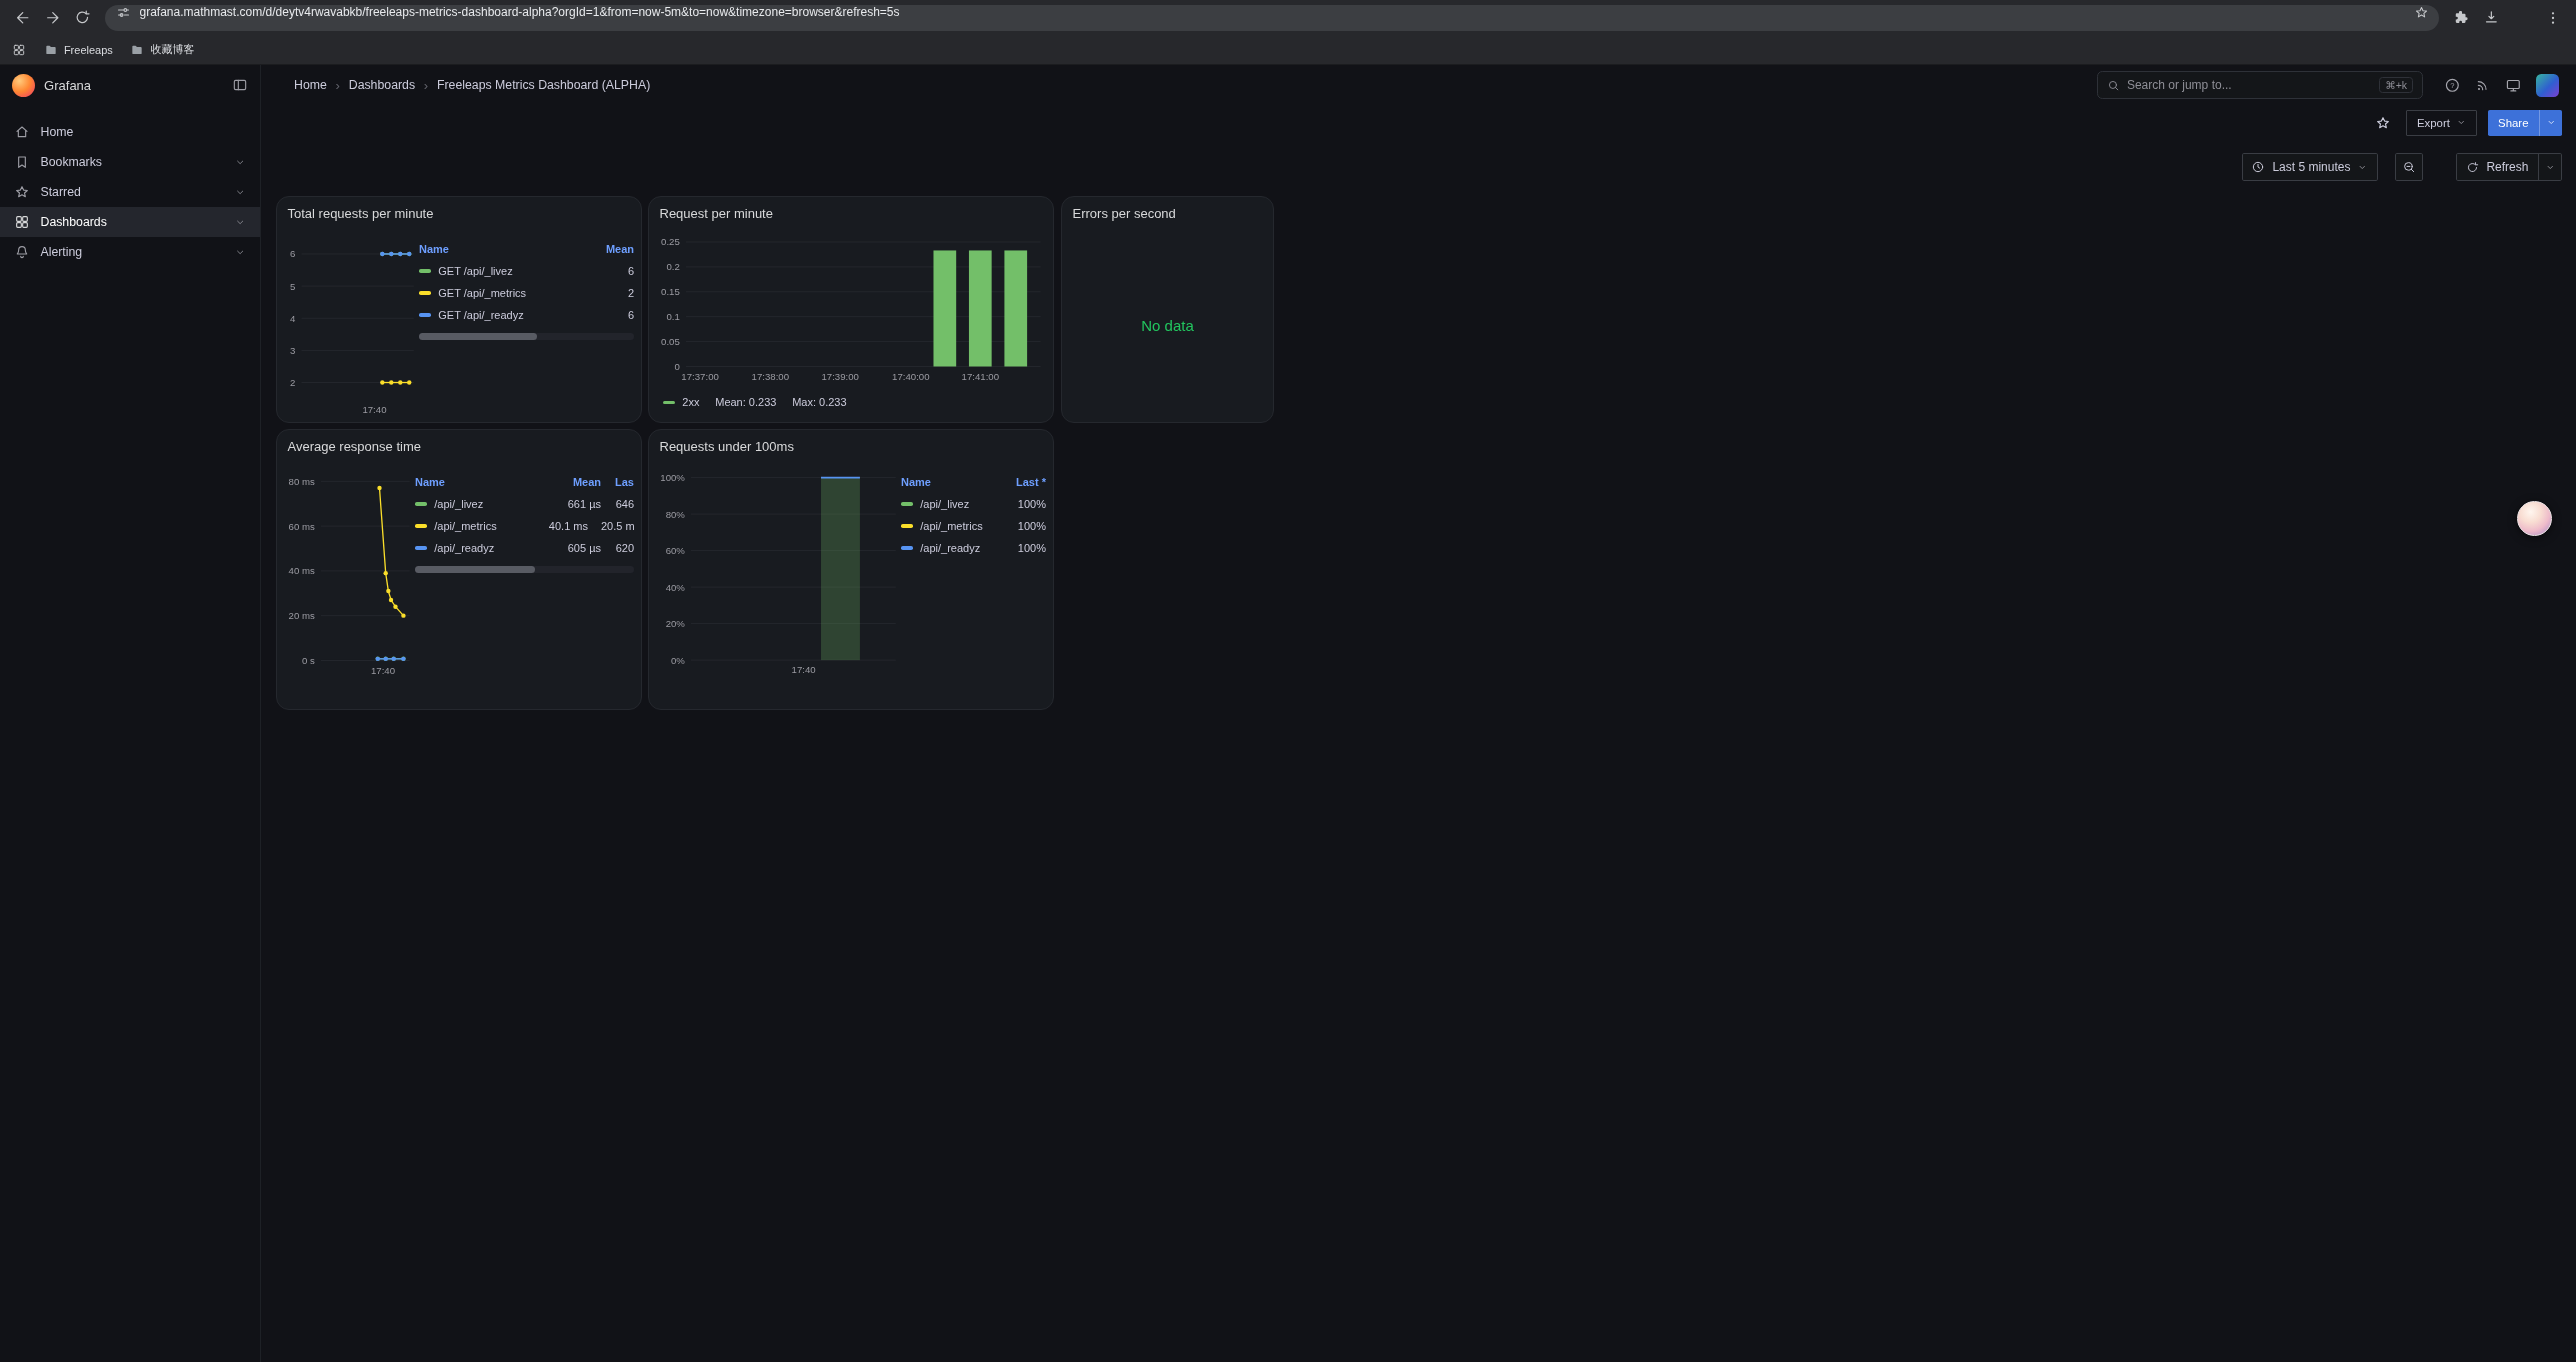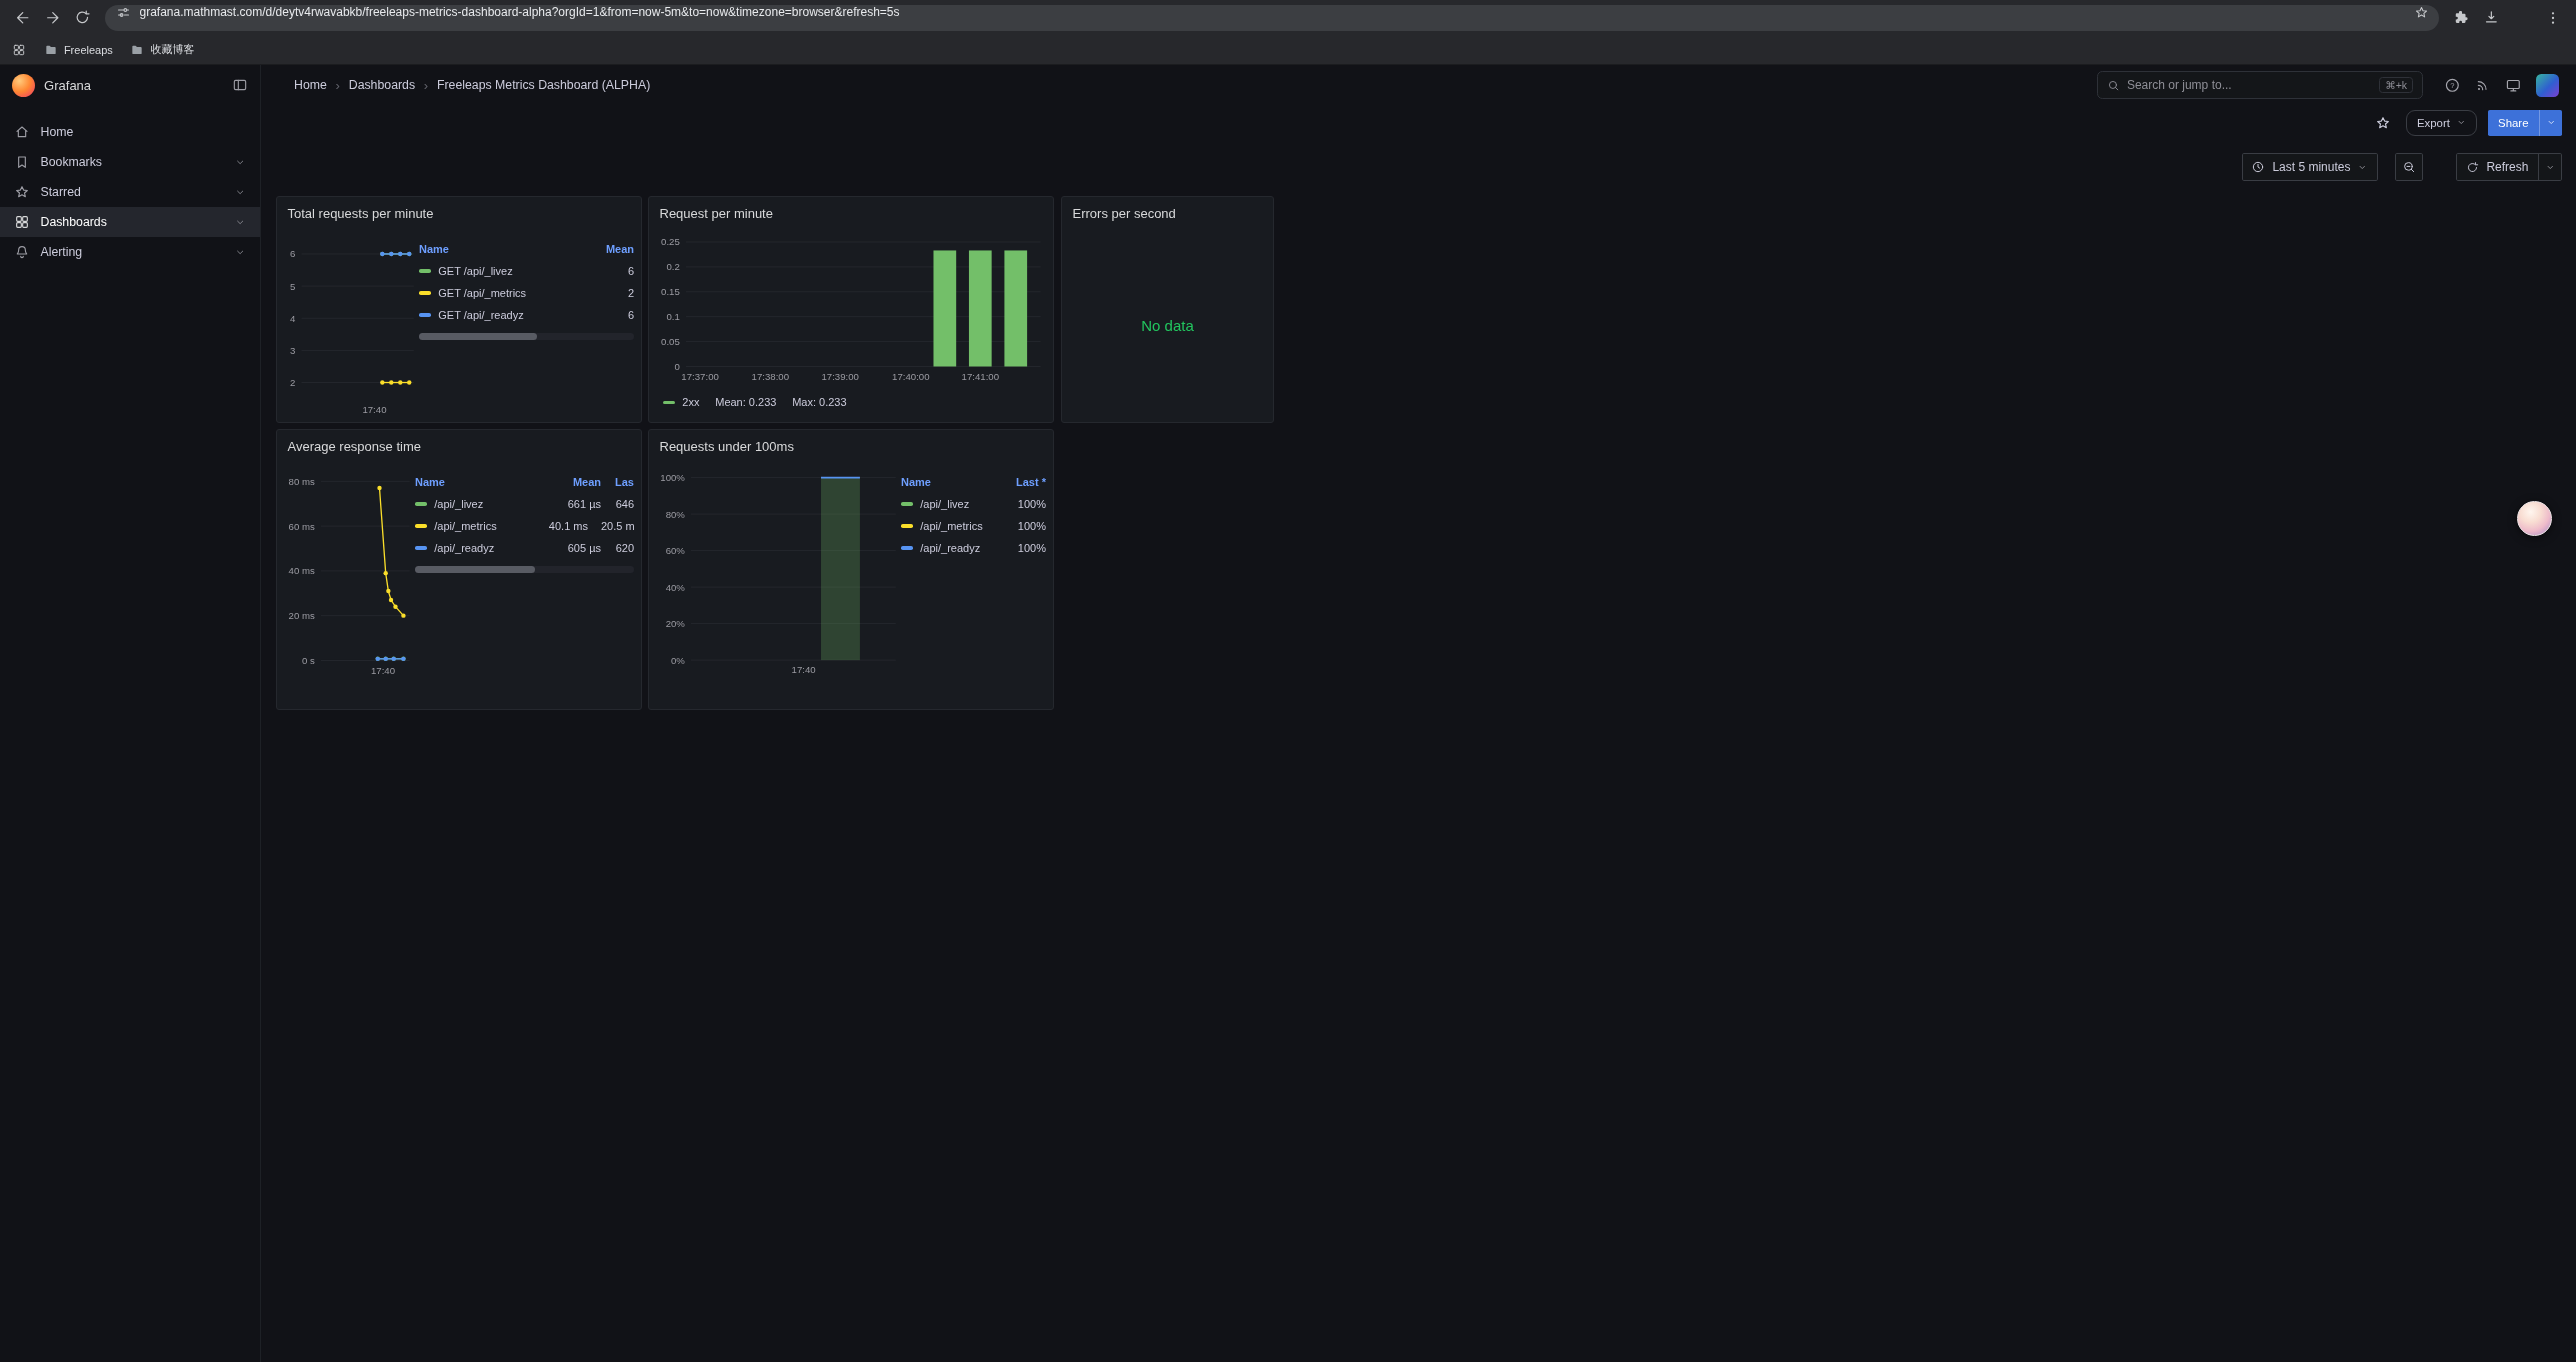--- a/index.html
+++ b/index.html
@@ -56,41 +56,41 @@
 .gf-head-icons{display:flex;align-items:center;gap:14px;margin-left:14px;color:#a5a5ad}
 .gf-head-icons .hic{cursor:pointer;display:flex}
 .gf-avatar{width:23px;height:23px;border-radius:5.3px;cursor:pointer;
   background:linear-gradient(135deg,#37b5a0,#2f5fd0 55%,#7b3fd0)}
 
 .gf-sub{position:absolute;top:40px;left:261px;right:0;height:35px;display:flex;
   align-items:center;justify-content:flex-end;gap:10.5px;padding:0 14px}
 .icon-btn{width:26px;height:26px;display:flex;align-items:center;justify-content:center;
   color:#ccccdc;cursor:pointer;border-radius:1.8px}
 .btn{height:26px;display:inline-flex;align-items:center;gap:6.1px;border:0.9px solid #3a3d44;
-  border-radius:9px;padding:0 9.6px;color:#ccccdc;font-size:11.4px;background:transparent;cursor:pointer}
+  border-radius:1px;padding:0 9.6px;color:#ccccdc;font-size:11.4px;background:transparent;cursor:pointer}
 .btn .chev{display:flex;color:#aeaeb6}
 .btn-primary{height:26px;display:inline-flex;align-items:stretch;background:#3d71d9;
   border-radius:1.8px;color:#fff;font-size:11.4px;font-weight:500;cursor:pointer;overflow:hidden}
 .btn-primary .main{display:flex;align-items:center;padding:0 10.5px}
 .btn-primary .caret{width:23px;display:flex;align-items:center;justify-content:center;
   border-left:0.9px solid rgba(255,255,255,.28)}
 
 .timebar{position:absolute;top:88px;right:14px;display:flex;gap:17px;align-items:flex-end;z-index:6}
 .tbtn{height:28px;display:inline-flex;align-items:center;gap:7px;border:0.9px solid #3a3d44;
   border-radius:1.8px;padding:0 8.8px;color:#ccccdc;font-size:12px;background:#141619;cursor:pointer}
 .tbtn .chev{display:flex;color:#aeaeb6}
 .tbtn.square{width:28px;justify-content:center;padding:0}
 .tsplit{height:28px;display:inline-flex;align-items:stretch;border:0.9px solid #3a3d44;
   border-radius:1.8px;background:#141619;color:#ccccdc;font-size:12px;cursor:pointer;margin-left:16px}
 .tsplit .main{display:flex;align-items:center;gap:7px;padding:0 9.6px}
 .tsplit .caret{width:23px;display:flex;align-items:center;justify-content:center;
   border-left:0.9px solid #3a3d44;color:#aeaeb6}
 
 
-.panel{position:absolute;background:#181b20;border:0.9px solid #25282e;border-radius:3px}
+.panel{position:absolute;background:#181b20;border:0.9px solid #25282e;border-radius:13px}
 .p1{left:276px;top:131px;width:366px;height:227px}
 .p2{left:648px;top:131px;width:406px;height:227px}
 .p3{left:1061px;top:131px;width:213px;height:227px}
 .p4{left:276px;top:364px;width:366px;height:281px}
 .p5{left:648px;top:364px;width:406px;height:281px}
 .panel-title{height:32px;display:flex;align-items:center;padding:0 10.5px;font-size:13px;
   font-weight:500;color:#d8d9da;cursor:pointer}
 .panel-body{display:flex;padding:0 7px;align-items:flex-start}
 .chart-col{flex:1;min-width:0}
 svg.chart{width:100%}

